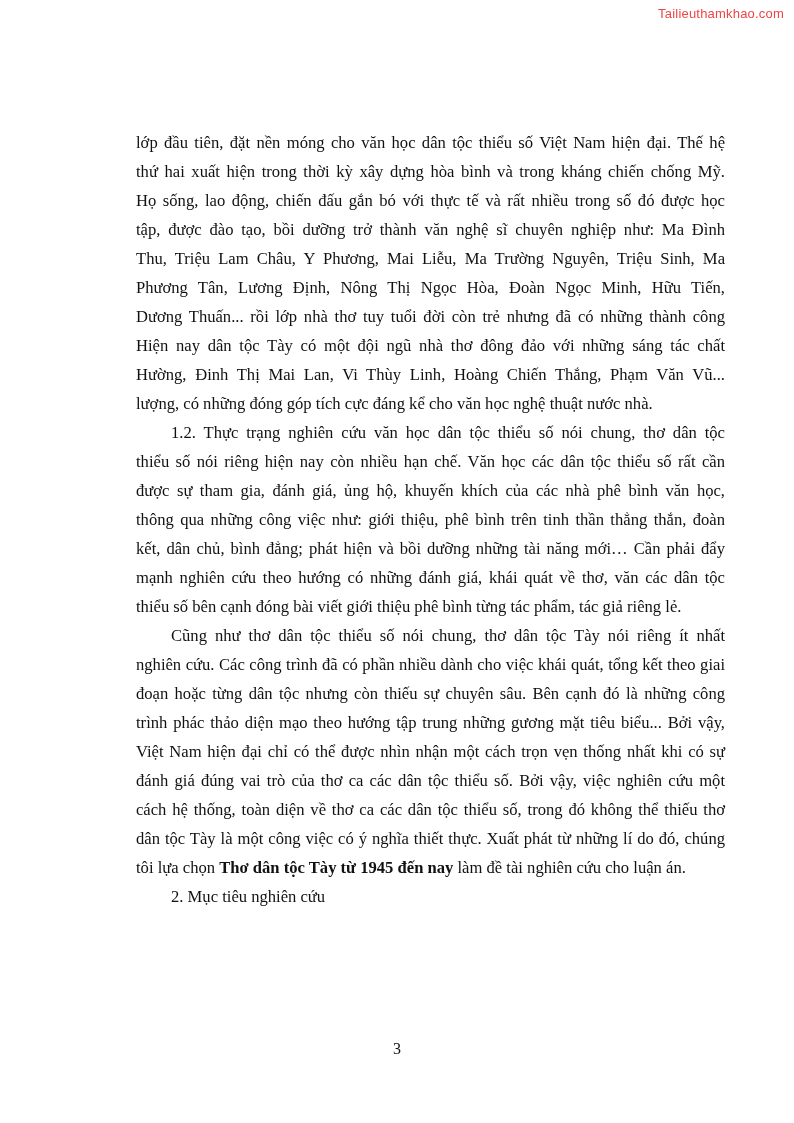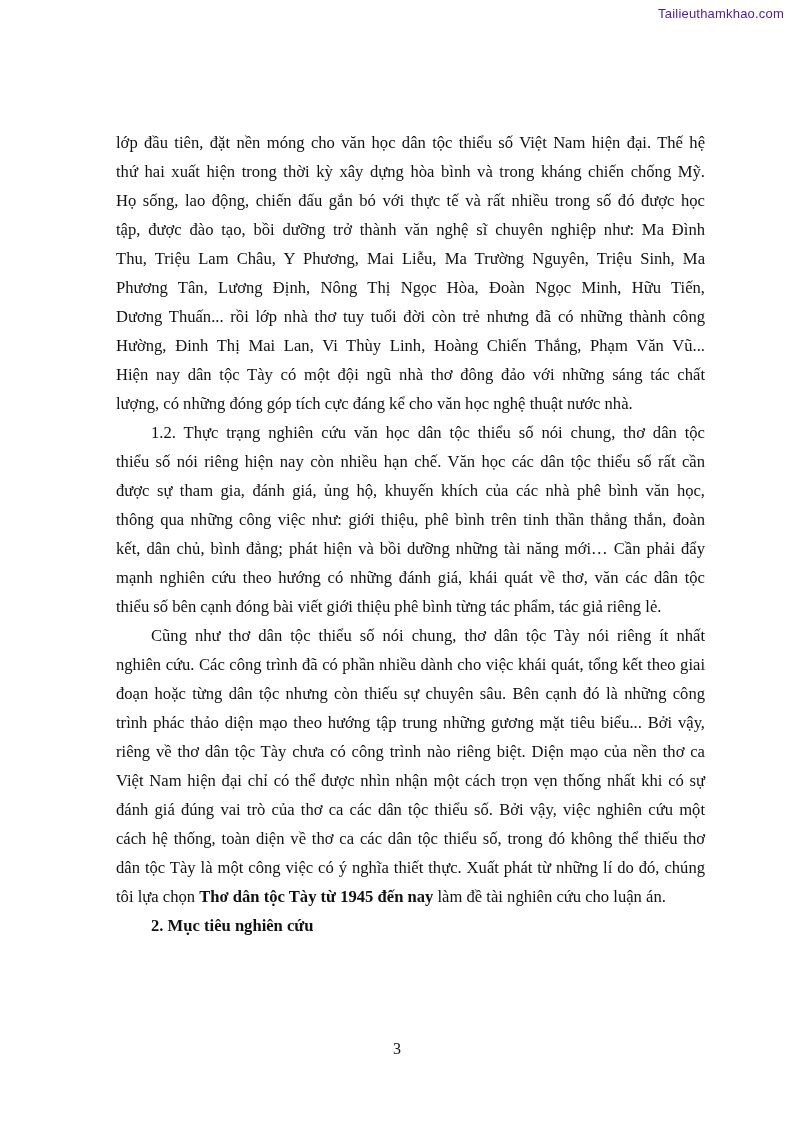--- a/index.html
+++ b/index.html
@@ -14,46 +14,46 @@
       overflow: hidden;
       font-family: "Liberation Serif", "DejaVu Serif", serif;
       color: #111111;
     }
     .watermark {
       position: absolute;
       top: 6px;
       right: 10px;
       font-family: "Liberation Sans", "DejaVu Sans", sans-serif;
       font-size: 13px;
-      color: #4c1d95;
+      color: #ef4444;
       letter-spacing: 0.2px;
     }
     .content {
       position: absolute;
-      left: 116px;
+      left: 136px;
       top: 128px;
       width: 589px;
     }
     .line {
       display: block;
       height: 29px;
       line-height: 29px;
       font-size: 16.6px;
       white-space: nowrap;
       text-align: justify;
       text-align-last: justify;
     }
     .line.last {
       text-align-last: left;
     }
     .indent {
       padding-left: 35px;
     }
     .heading {
-      font-weight: bold;
+      font-weight: normal;
     }
     .title-em {
       font-weight: bold;
     }
     .page-number {
       position: absolute;
       top: 1040px;
       left: 0;
       width: 794px;
       text-align: center;
@@ -69,41 +69,40 @@
 <div class="content">
 
   <div>
     <span class="line">lớp đầu tiên, đặt nền móng cho văn học dân tộc thiểu số Việt Nam hiện đại. Thế hệ</span>
     <span class="line">thứ hai xuất hiện trong thời kỳ xây dựng hòa bình và trong kháng chiến chống Mỹ.</span>
     <span class="line">Họ sống, lao động, chiến đấu gắn bó với thực tế và rất nhiều trong số đó được học</span>
     <span class="line">tập, được đào tạo, bồi dưỡng trở thành văn nghệ sĩ chuyên nghiệp như: Ma Đình</span>
     <span class="line">Thu, Triệu Lam Châu, Y Phương, Mai Liễu, Ma Trường Nguyên, Triệu Sinh, Ma</span>
     <span class="line">Phương Tân, Lương Định, Nông Thị Ngọc Hòa, Đoàn Ngọc Minh, Hữu Tiến,</span>
     <span class="line">Dương Thuấn... rồi lớp nhà thơ tuy tuổi đời còn trẻ nhưng đã có những thành công</span>
+    <span class="line">Hiện nay dân tộc Tày có một đội ngũ nhà thơ đông đảo với những sáng tác chất</span>
     <span class="line">Hường, Đinh Thị Mai Lan, Vi Thùy Linh, Hoàng Chiến Thắng, Phạm Văn Vũ...</span>
-    <span class="line">Hiện nay dân tộc Tày có một đội ngũ nhà thơ đông đảo với những sáng tác chất</span>
     <span class="line last">lượng, có những đóng góp tích cực đáng kể cho văn học nghệ thuật nước nhà.</span>
   </div>
 
   <div>
     <span class="line indent">1.2. Thực trạng nghiên cứu văn học dân tộc thiểu số nói chung, thơ dân tộc</span>
     <span class="line">thiểu số nói riêng hiện nay còn nhiều hạn chế. Văn học các dân tộc thiểu số rất cần</span>
     <span class="line">được sự tham gia, đánh giá, ủng hộ, khuyến khích của các nhà phê bình văn học,</span>
     <span class="line">thông qua những công việc như: giới thiệu, phê bình trên tinh thần thẳng thắn, đoàn</span>
     <span class="line">kết, dân chủ, bình đẳng; phát hiện và bồi dưỡng những tài năng mới… Cần phải đẩy</span>
     <span class="line">mạnh nghiên cứu theo hướng có những đánh giá, khái quát về thơ, văn các dân tộc</span>
     <span class="line last">thiểu số bên cạnh đóng bài viết giới thiệu phê bình từng tác phẩm, tác giả riêng lẻ.</span>
   </div>
 
   <div>
     <span class="line indent">Cũng như thơ dân tộc thiểu số nói chung, thơ dân tộc Tày nói riêng ít nhất</span>
     <span class="line">nghiên cứu. Các công trình đã có phần nhiều dành cho việc khái quát, tổng kết theo giai</span>
     <span class="line">đoạn hoặc từng dân tộc nhưng còn thiếu sự chuyên sâu. Bên cạnh đó là những công</span>
     <span class="line">trình phác thảo diện mạo theo hướng tập trung những gương mặt tiêu biểu... Bởi vậy,</span>
-    <span class="line">riêng về thơ dân tộc Tày chưa có công trình nào riêng biệt. Diện mạo của nền thơ ca</span>
     <span class="line">Việt Nam hiện đại chỉ có thể được nhìn nhận một cách trọn vẹn thống nhất khi có sự</span>
     <span class="line">đánh giá đúng vai trò của thơ ca các dân tộc thiểu số. Bởi vậy, việc nghiên cứu một</span>
     <span class="line">cách hệ thống, toàn diện về thơ ca các dân tộc thiểu số, trong đó không thể thiếu thơ</span>
     <span class="line">dân tộc Tày là một công việc có ý nghĩa thiết thực. Xuất phát từ những lí do đó, chúng</span>
     <span class="line last"><span>tôi lựa chọn </span><span class="title-em">Thơ dân tộc Tày từ 1945 đến nay</span><span> làm đề tài nghiên cứu cho luận án.</span></span>
   </div>
 
   <span class="line last indent heading">2. Mục tiêu nghiên cứu</span>
 </div>
 

